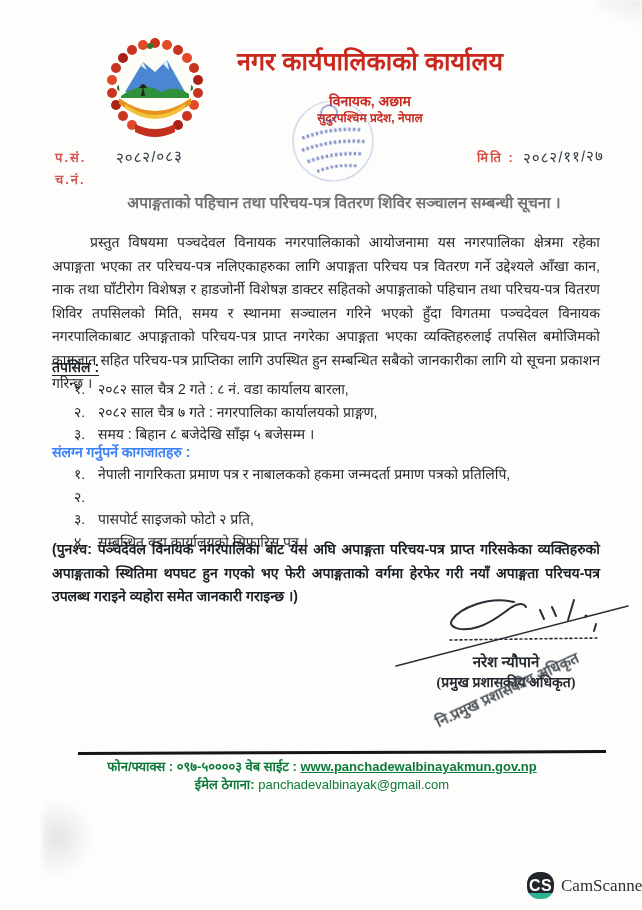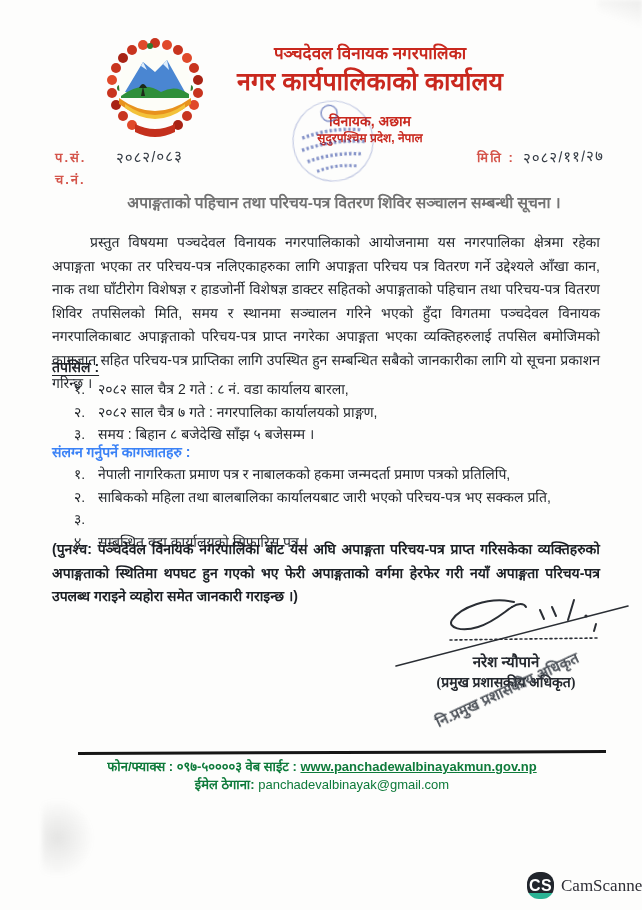--- a/index.html
+++ b/index.html
@@ -124,21 +124,20 @@
       <path d="M38,60 l2,-10 l2,10 Z M36,52 q4,-8 8,0 Z" fill="#1c2a18"></path>
 
       <path d="M16,62 Q52,88 88,62 L88,68 Q52,94 16,68 Z" fill="#e8921e"></path>
       <path d="M22,68 Q52,90 82,68 L82,72 Q52,94 22,72 Z" fill="#f3c23a"></path>
 
       <path d="M32,88 Q52,98 72,88 L72,96 Q52,106 32,96 Z" fill="#c4301d"></path>
     </g>
   </svg>
 
   <div class="header-block">
-    <div class="h-muni">पञ्चदेवल विनायक नगरपालिका</div>
     <div class="h-office">नगर कार्यपालिकाको कार्यालय</div>
     <div class="h-addr">विनायक, अछाम</div>
     <div class="h-prov">सुदुरपश्चिम प्रदेश, नेपाल</div>
   </div>
 
   <svg class="round-stamp" viewBox="0 0 94 94">
     <g stroke="#3b52a8" fill="none" opacity=".75">
       <circle cx="47" cy="47" r="40" stroke-width="1.2" opacity=".45"></circle>
       <circle cx="47" cy="19" r="8" stroke-width="1.4"></circle>
       <path d="M17,40 Q47,33 77,40" stroke-width="3.4" stroke-dasharray="2.5,2.2"></path>
@@ -181,24 +180,24 @@
   </div>
 
   <div class="docs-head">संलग्न गर्नुपर्ने कागजातहरु :</div>
   <div class="nlist list2">
     <div class="li">
       <span class="num">१.</span>
       <span class="txt">नेपाली नागरिकता प्रमाण पत्र र नाबालकको हकमा जन्मदर्ता प्रमाण पत्रको प्रतिलिपि,</span>
     </div>
     <div class="li">
       <span class="num">२.</span>
-      <span class="txt">साबिकको महिला तथा बालबालिका कार्यालयबाट जारी भएको परिचय-पत्र भए सक्कल प्रति,</span>
     </div>
     <div class="li">
       <span class="num">३.</span>
+      <span class="txt">पासपोर्ट साइजको फोटो २ प्रति,</span>
     </div>
     <div class="li">
       <span class="num">४.</span>
       <span class="txt">सम्बन्धित वडा कार्यालयको सिफारिस पत्र ।</span>
     </div>
   </div>
 
   <div class="para postscript">(पुनश्च: पञ्चदेवल विनायक नगरपालिका बाट यस अघि अपाङ्गता परिचय-पत्र प्राप्त गरिसकेका व्यक्तिहरुको अपाङ्गताको स्थितिमा थपघट हुन गएको भए फेरी अपाङ्गताको वर्गमा हेरफेर गरी नयाँ अपाङ्गता परिचय-पत्र उपलब्ध गराइने व्यहोरा समेत जानकारी गराइन्छ ।)</div>
 
   <svg class="sig-svg" viewBox="0 0 240 82">

